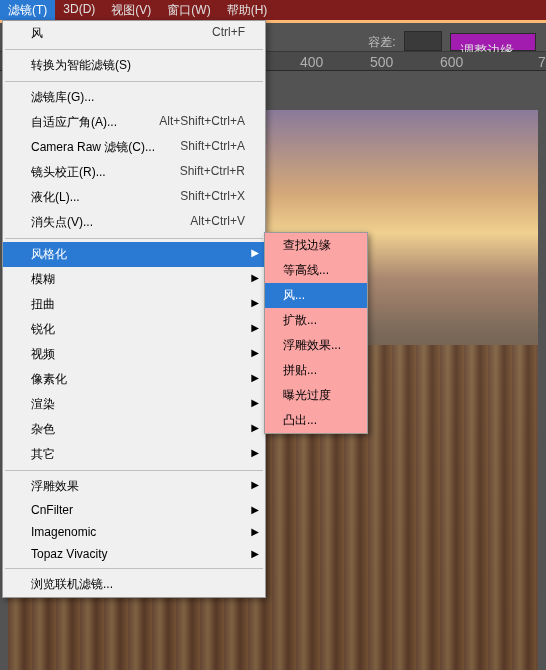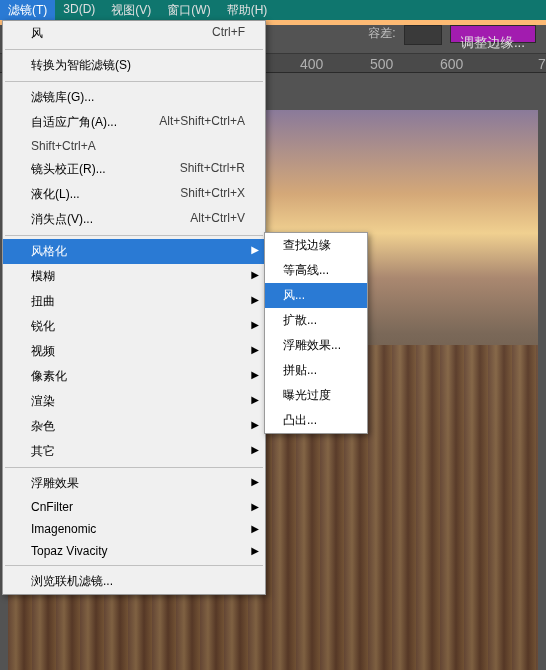--- a/index.html
+++ b/index.html
@@ -1,33 +1,33 @@
 <!DOCTYPE html>
 <html><head>
 <meta charset="utf-8">
 <style>
 body{margin:0;background:#535353;font-family:"Microsoft YaHei",sans-serif;font-size:12px;color:#e0e0e0;width:546px;height:670px;overflow:hidden;position:relative}
-.menubar{display:flex;background:#0f766e;height:20px;border-bottom:5px solid #fdba74}
+.menubar{display:flex;background:#7f1d1d;height:20px;border-bottom:3px solid #fdba74}
 .menubar-item{padding:2px 8px;cursor:pointer}
 .menubar-item.active{background:#2a7ad4;color:#fff}
-.toolbar{height:28px;background:#535353;display:flex;align-items:flex-start;padding:0 10px;gap:8px;border-bottom:1px solid #383838}
+.toolbar{height:28px;background:#535353;display:flex;align-items:flex-end;padding:0 10px;gap:8px;border-bottom:1px solid #383838}
 .toolbar-label{color:#c0c0c0}
 .toolbar-input{width:36px;height:18px;background:#3a3a3a;border:1px solid #2a2a2a}
 .toolbar-btn{background:#a21caf;border:1px solid #2a2a2a;padding:8px 10px;color:#e0e0e0;height:17px}
 .ruler{height:18px;background:#4a4a4a;position:relative;overflow:hidden;border-bottom:1px solid #2a2a2a}
 .ruler-mark{position:absolute;font-size:14px;color:#b0b0b0;top:2px}
 .canvas{position:absolute;left:8px;top:110px;width:530px;height:560px;background:linear-gradient(180deg,#8a7a9a 0%,#d4a878 15%,#f0d090 22%,#aa8870 30%,#7a6858 40%,#5a4838 60%,#3a2818 100%)}
 .cliffs{position:absolute;top:42%;left:0;right:0;height:58%;background:repeating-linear-gradient(90deg,#6a4a38 0,#8a6a48 8px,#5a3a28 16px,#7a5838 24px);opacity:.85}
 .dropdown{position:absolute;left:2px;top:20px;width:262px;background:#f0f0f0;border:1px solid #9a9a9a;box-shadow:2px 2px 6px rgba(0,0,0,.4);color:#000;z-index:10}
 .menu-item{display:flex;justify-content:space-between;padding:4px 20px 4px 28px;cursor:default;position:relative}
 .menu-item.hl{background:#2a7ad4;color:#fff}
 .menu-item .arrow{position:absolute;right:6px;top:5px;font-size:10px}
 .sep{height:1px;background:#c0c0c0;margin:3px 2px}
 .shortcut{color:#404040}
-.submenu{position:absolute;left:264px;top:232px;width:102px;background:#ffffff;border:1px solid #9a9a9a;box-shadow:2px 2px 6px rgba(0,0,0,.4);color:#000;z-index:11}
+.submenu{position:absolute;left:264px;top:232px;width:102px;background:#fca5a5;border:1px solid #9a9a9a;box-shadow:2px 2px 6px rgba(0,0,0,.4);color:#000;z-index:11}
 .sub-item{padding:4px 18px;cursor:default}
 .sub-item.hl{background:#2a7ad4;color:#fff}
 </style>
 </head>
 <body>
 
 <div class="menubar">
   <div class="menubar-item active">滤镜(T)</div>
   <div class="menubar-item">3D(D)</div>
   <div class="menubar-item">视图(V)</div>
@@ -64,20 +64,21 @@
     </div>
   <div class="sep"></div>
   <div class="menu-item">
       <span>滤镜库(G)...</span>
     </div>
   <div class="menu-item">
       <span>自适应广角(A)...</span>
       <span class="shortcut">Alt+Shift+Ctrl+A</span>
     </div>
   <div class="menu-item">
+      <span>Camera Raw 滤镜(C)...</span>
       <span class="shortcut">Shift+Ctrl+A</span>
     </div>
   <div class="menu-item">
       <span>镜头校正(R)...</span>
       <span class="shortcut">Shift+Ctrl+R</span>
     </div>
   <div class="menu-item">
       <span>液化(L)...</span>
       <span class="shortcut">Shift+Ctrl+X</span>
     </div>

